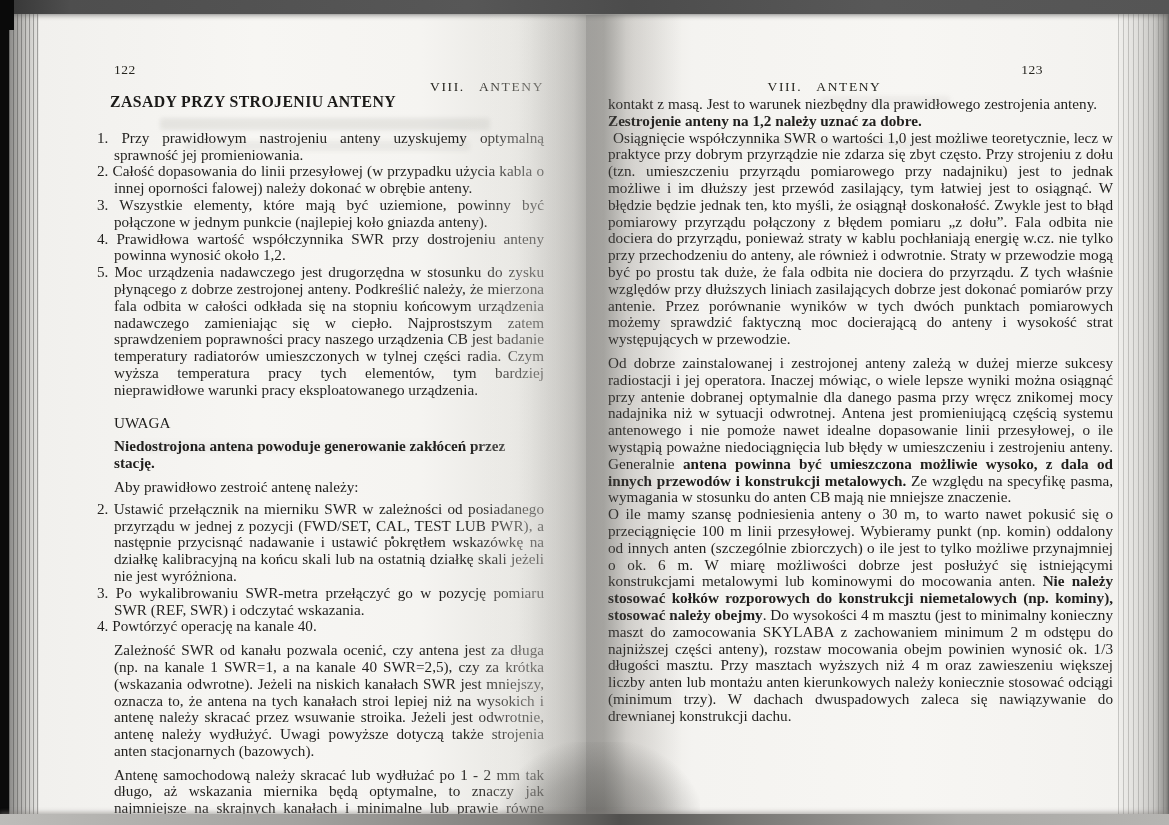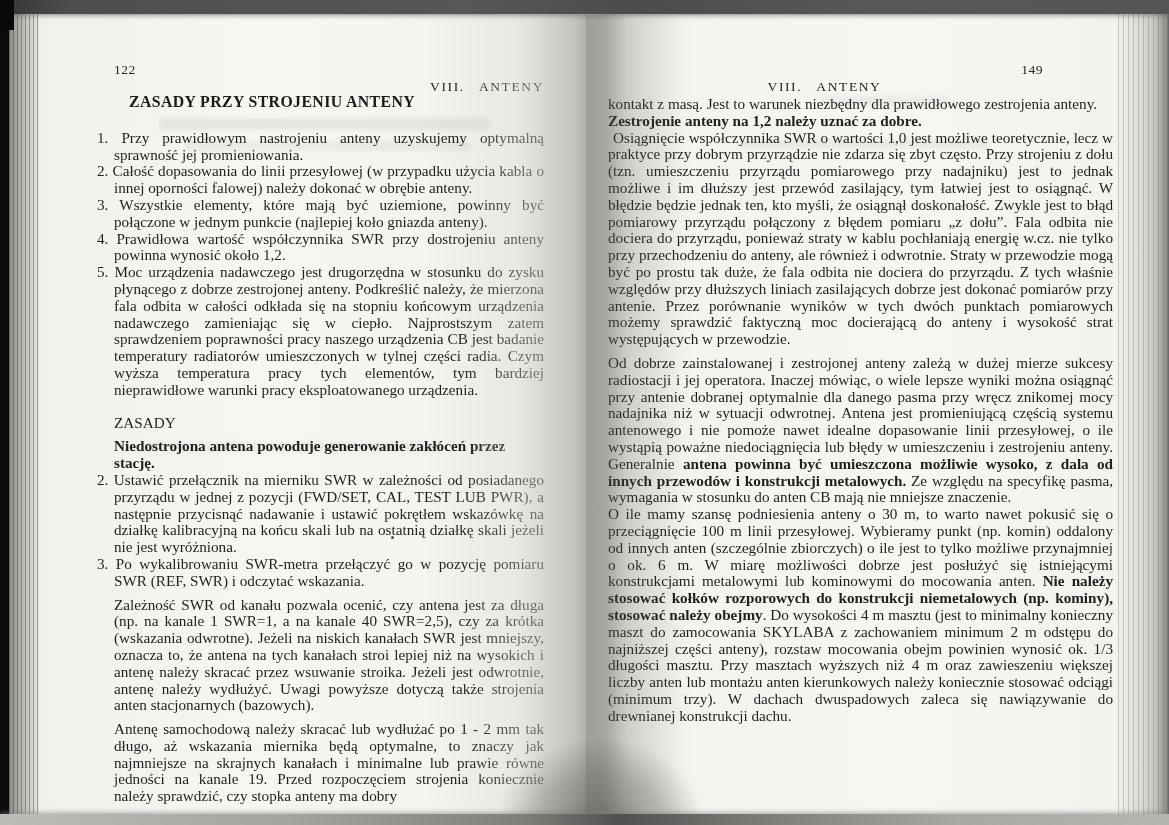--- a/index.html
+++ b/index.html
@@ -24,21 +24,21 @@
   .rhead{white-space:pre;letter-spacing:1.6px;display:inline-block;margin-top:17px;}
   .pagehead-right .rhead{transform:translateX(-36px);}
 
   
   .content{position:absolute;z-index:2;font-size:15.2px;line-height:16.8px;color:#201f1d;}
   .content-left{left:97px;top:94px;width:447px;}
   .content-right{left:608px;top:96px;width:505px;}
   .blk{margin-top:7px;}
   .blk:first-child{margin-top:0;}
   .blk.flush{margin-top:0;}
-  .title{font-weight:bold;font-size:15.8px;letter-spacing:.4px;margin-left:32px;margin-bottom:19px;color:#1b1a18;}
+  .title{font-weight:bold;font-size:15.8px;letter-spacing:.4px;margin-left:13px;margin-bottom:19px;color:#1b1a18;}
   .label{margin-left:17px;margin-top:16px;}
   .boldline{font-weight:bold;margin-left:17px;}
   .para{margin-left:17px;text-align:justify;}
   .para.ind{text-indent:5px;}
   .list{margin-top:0;}
   .para + .list{margin-top:5px;}
   .li{padding-left:17px;text-indent:-17px;text-align:justify;}
   .content-right .para,.content-right .boldline,.content-right .label{margin-left:0;}
   .b{font-weight:bold;}
 
@@ -90,37 +90,39 @@
   <div class="ghost g3"></div>
   <div class="ghost g4"></div>
   <div class="ghost g5"></div>
 
   <div class="pagehead pagehead-left">
     <span class="pnum pnum-left">122</span>
     <span class="rhead">VIII.   ANTENY</span>
   </div>
   <div class="pagehead pagehead-right">
     <span class="rhead">VIII.   ANTENY</span>
-    <span class="pnum pnum-right">149</span>
+    <span class="pnum pnum-right">123</span>
   </div>
 
   <div class="content content-left" id="left-blocks">
       <div class="blk title">ZASADY PRZY STROJENIU ANTENY</div>
       <div class="blk list">
         <div class="li"><span class="num">1. </span>Przy prawidłowym nastrojeniu anteny uzyskujemy optymalną sprawność jej promieniowania.</div>
         <div class="li"><span class="num">2. </span>Całość dopasowania do linii przesyłowej (w przypadku użycia kabla o innej oporności falowej) należy dokonać w obrębie anteny.</div>
         <div class="li"><span class="num">3. </span>Wszystkie elementy, które mają być uziemione, powinny być połączone w jednym punkcie (najlepiej koło gniazda anteny).</div>
         <div class="li"><span class="num">4. </span>Prawidłowa wartość współczynnika SWR przy dostrojeniu anteny powinna wynosić około 1,2.</div>
         <div class="li"><span class="num">5. </span>Moc urządzenia nadawczego jest drugorzędna w stosunku do zysku płynącego z dobrze zestrojonej anteny.  Podkreślić należy, że mierzona fala odbita w całości odkłada się na stopniu końcowym urządzenia nadawczego zamieniając się w ciepło. Najprostszym zatem sprawdzeniem poprawności pracy naszego urządzenia CB jest badanie temperatury radiatorów umieszczonych w tylnej części radia. Czym wyższa temperatura pracy tych elementów, tym bardziej nieprawidłowe warunki pracy eksploatowanego urządzenia.</div>
       </div>
-      <div class="blk label">ZASADY</div>
+      <div class="blk label">UWAGA</div>
       <div class="blk boldline">Niedostrojona antena powoduje generowanie zakłóceń przez stację.</div>
+      <div class="blk para">Aby prawidłowo zestroić antenę należy:</div>
       <div class="blk list">
         <div class="li"><span class="num">2. </span>Ustawić przełącznik na mierniku SWR w zależności od posiadanego przyrządu w jednej z pozycji (FWD/SET, CAL, TEST LUB PWR), a następnie przycisnąć nadawanie i ustawić pokrętłem wskazówkę na działkę kalibracyjną na końcu skali lub na ostatnią działkę skali jeżeli nie jest wyróżniona.</div>
         <div class="li"><span class="num">3. </span>Po wykalibrowaniu SWR-metra przełączyć go w pozycję pomiaru SWR (REF, SWR) i odczytać wskazania.</div>
+        <div class="li"><span class="num">4. </span>Powtórzyć operację na kanale 40.</div>
       </div>
       <div class="blk para">Zależność SWR od kanału pozwala ocenić, czy antena jest za długa (np. na kanale 1 SWR=1, a na kanale 40 SWR=2,5), czy za krótka (wskazania odwrotne).  Jeżeli na niskich kanałach SWR jest mniejszy, oznacza to, że antena na tych kanałach stroi lepiej niż na wysokich i antenę należy skracać przez wsuwanie stroika. Jeżeli jest odwrotnie, antenę należy wydłużyć. Uwagi powyższe dotyczą także strojenia anten stacjonarnych (bazowych).</div>
       <div class="blk para">Antenę samochodową należy skracać lub wydłużać po 1 - 2 mm tak długo, aż wskazania miernika będą optymalne, to znaczy jak najmniejsze na skrajnych kanałach i minimalne lub prawie równe jedności na kanale 19.  Przed rozpoczęciem strojenia koniecznie należy sprawdzić, czy stopka anteny ma dobry</div>
     </div>
   <div class="content content-right" id="right-blocks">
       <div class="blk para">kontakt z masą.  Jest to warunek niezbędny dla prawidłowego zestrojenia anteny.</div>
       <div class="blk boldline flush">Zestrojenie anteny na 1,2 należy uznać za dobre.</div>
       <div class="blk para flush ind">Osiągnięcie współczynnika SWR o wartości 1,0 jest możliwe teoretycznie, lecz w praktyce przy dobrym przyrządzie nie zdarza się zbyt często. Przy strojeniu z dołu (tzn. umieszczeniu przyrządu pomiarowego przy nadajniku) jest to jednak możliwe i im dłuższy jest przewód zasilający, tym łatwiej jest to osiągnąć. W błędzie będzie jednak ten, kto myśli, że osiągnął doskonałość. Zwykle jest to błąd pomiarowy przyrządu połączony z błędem pomiaru „z dołu”. Fala odbita nie dociera do przyrządu, ponieważ straty w kablu pochłaniają energię w.cz. nie tylko przy przechodzeniu do anteny, ale również i odwrotnie. Straty w przewodzie mogą być po prostu tak duże, że fala odbita nie dociera do przyrządu. Z tych właśnie względów przy dłuższych liniach zasilających dobrze jest dokonać pomiarów przy antenie.  Przez porównanie wyników w tych dwóch punktach pomiarowych możemy sprawdzić faktyczną moc docierającą do anteny i wysokość strat występujących w przewodzie.</div>
       <div class="blk para"><span>Od dobrze zainstalowanej i zestrojonej anteny zależą w dużej mierze sukcesy radiostacji i jej operatora. Inaczej mówiąc, o wiele lepsze wyniki można osiągnąć przy antenie dobranej optymalnie dla danego pasma przy wręcz znikomej mocy nadajnika niż w sytuacji odwrotnej.  Antena jest promieniującą częścią systemu antenowego i nie pomoże nawet idealne dopasowanie linii przesyłowej, o ile wystąpią poważne niedociągnięcia lub błędy w umieszczeniu i zestrojeniu anteny. Generalnie </span><span class="b">antena powinna być umieszczona możliwie wysoko, z dala od innych przewodów i konstrukcji metalowych.</span><span> Ze względu na specyfikę pasma, wymagania w stosunku do anten CB mają nie mniejsze znaczenie.</span></div>
       <div class="blk para flush"><span>O ile mamy szansę podniesienia anteny o 30 m, to warto nawet pokusić się o przeciągnięcie 100 m linii przesyłowej.  Wybieramy punkt (np. komin) oddalony od innych anten (szczególnie zbiorczych) o ile jest to tylko możliwe przynajmniej o ok. 6 m. W miarę możliwości dobrze jest posłużyć się istniejącymi konstrukcjami metalowymi lub kominowymi do mocowania anten. </span><span class="b">Nie należy stosować kołków rozporowych do konstrukcji niemetalowych (np. kominy), stosować należy obejmy</span><span>. Do wysokości 4 m masztu (jest to minimalny konieczny maszt do zamocowania SKYLABA z zachowaniem minimum 2 m odstępu do najniższej części anteny), rozstaw mocowania obejm powinien wynosić ok.  1/3 długości masztu. Przy masztach wyższych niż 4 m oraz zawieszeniu większej liczby anten lub montażu anten kierunkowych należy koniecznie stosować odciągi (minimum trzy). W dachach dwuspadowych zaleca się nawiązywanie do drewnianej konstrukcji dachu.</span></div>

